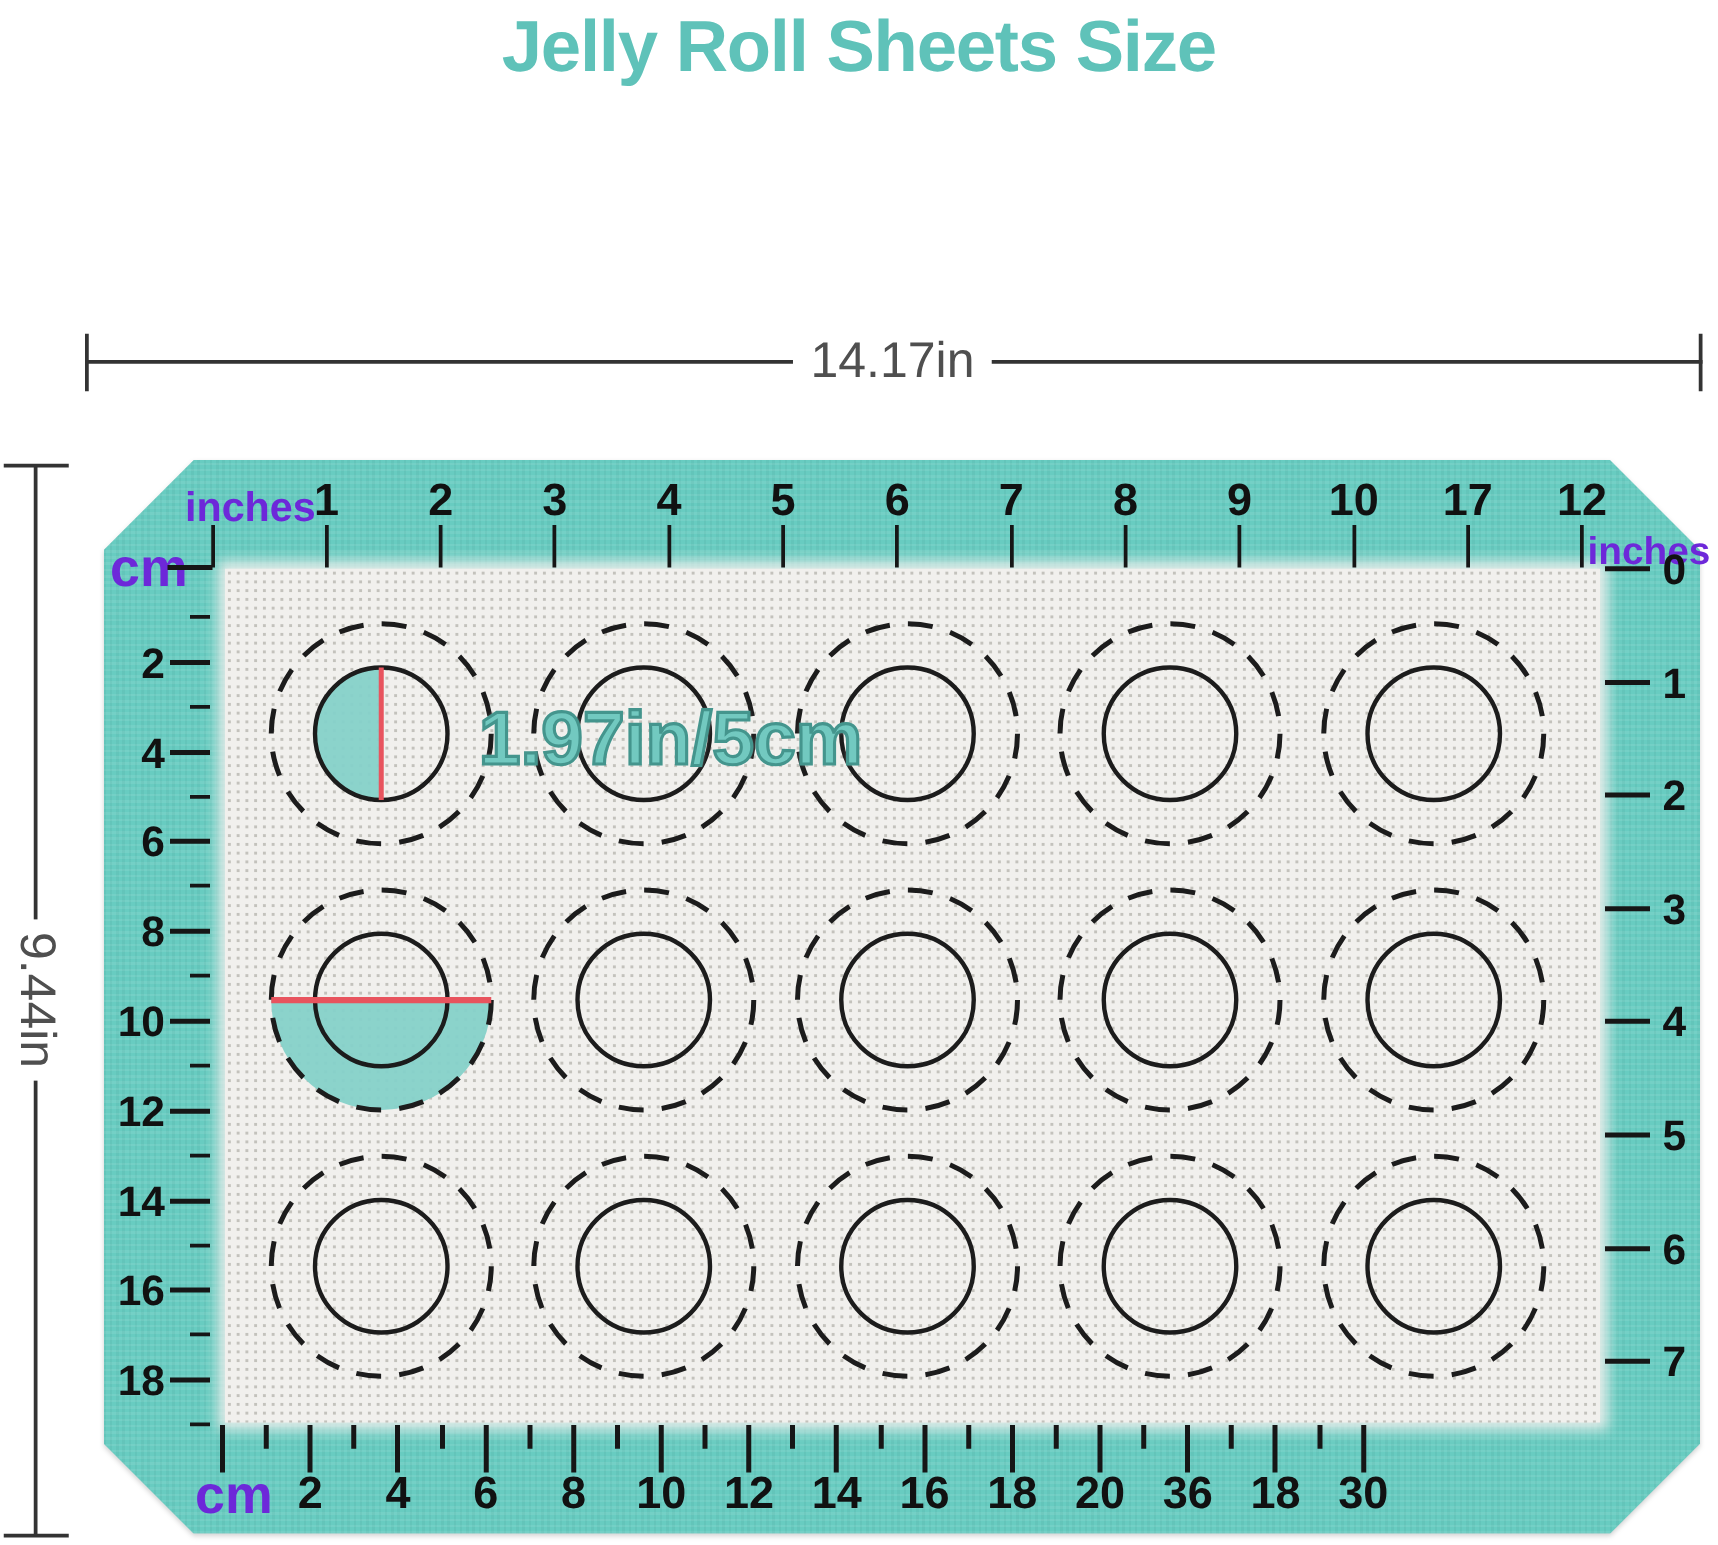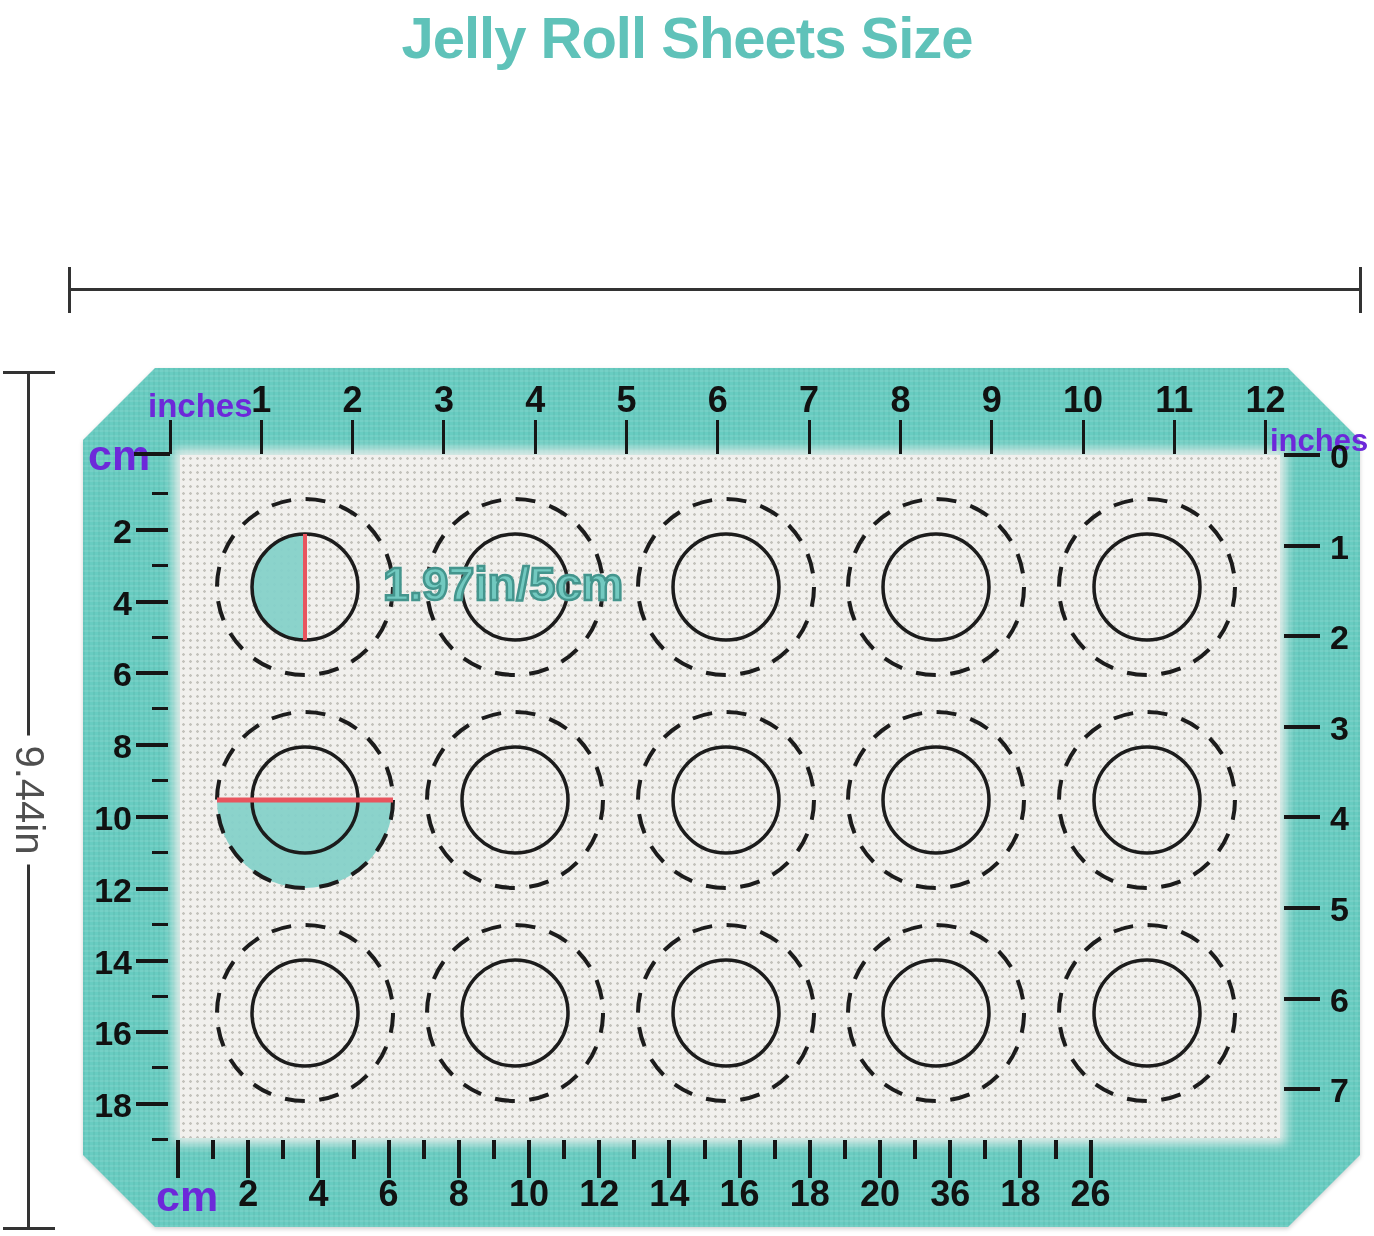--- a/index.html
+++ b/index.html
@@ -53,21 +53,21 @@
   .rnum.right{font-size:34px;}
   .unit{position:absolute;font-weight:700;color:#6d28d9;}
   .unit-inches-tl{left:148px;top:387px;font-size:33px;}
   .unit-cm-tl{left:88px;top:431px;font-size:43px;}
   .unit-inches-tr{left:1270px;top:423px;font-size:31px;}
   .unit-cm-bl{left:156px;top:1172px;font-size:43px;}
   
   #circles{position:absolute;left:0;top:0;width:1374px;height:1236px;}
   
   .ann{
-    position:absolute;font-size:47px;font-weight:700;letter-spacing:0;
+    position:absolute;font-size:60px;font-weight:700;letter-spacing:0;
     color:#72C9C0;-webkit-text-stroke:2.5px #44958D;
     text-shadow:0 0 3px rgba(255,255,255,.9);white-space:nowrap;
   }
   .ann1{left:383px;top:556px;}
   .ann2{left:408px;top:780px;}
   
   .brand{
     position:absolute;left:1152px;top:1156px;font-size:47px;font-weight:700;
     color:#1A2E36;letter-spacing:2px;white-space:nowrap;
   }
@@ -76,20 +76,21 @@
 </head>
 <body>
 
 <div id="stage">
 
   <div class="title">Jelly Roll Sheets Size</div>
 
   <div class="dim-line-h"></div>
   <div class="dim-tick-v" style="left:68px"></div>
   <div class="dim-tick-v" style="left:1359px"></div>
+  <div class="dim-label-h">14.17in</div>
 
   <div class="dim-line-v"></div>
   <div class="dim-tick-h" style="top:371px"></div>
   <div class="dim-tick-h" style="top:1227px"></div>
   <div class="dim-label-v">9.44in</div>
 
   <div class="mat-wrap">
     <div class="mat"></div>
   </div>
   <div class="inner"></div>
@@ -155,21 +156,21 @@
       <div class="rnum" style="left: 231.3px; top: 382px; width: 60px; text-align: center;">1</div>
       <div class="rnum" style="left: 322.6px; top: 382px; width: 60px; text-align: center;">2</div>
       <div class="rnum" style="left: 413.9px; top: 382px; width: 60px; text-align: center;">3</div>
       <div class="rnum" style="left: 505.2px; top: 382px; width: 60px; text-align: center;">4</div>
       <div class="rnum" style="left: 596.5px; top: 382px; width: 60px; text-align: center;">5</div>
       <div class="rnum" style="left: 687.8px; top: 382px; width: 60px; text-align: center;">6</div>
       <div class="rnum" style="left: 779.1px; top: 382px; width: 60px; text-align: center;">7</div>
       <div class="rnum" style="left: 870.4px; top: 382px; width: 60px; text-align: center;">8</div>
       <div class="rnum" style="left: 961.7px; top: 382px; width: 60px; text-align: center;">9</div>
       <div class="rnum" style="left: 1053px; top: 382px; width: 60px; text-align: center;">10</div>
-      <div class="rnum" style="left: 1144.3px; top: 382px; width: 60px; text-align: center;">11</div>
+      <div class="rnum" style="left: 1144.3px; top: 382px; width: 60px; text-align: center;">17</div>
       <div class="rnum" style="left: 1235.6px; top: 382px; width: 60px; text-align: center;">12</div>
       <div class="tick" style="left: 134px; top: 452px; width: 36px; height: 4px;"></div>
       <div class="tick" style="left: 152px; top: 491.9px; width: 16px; height: 3px;"></div>
       <div class="tick" style="left: 136px; top: 527.8px; width: 32px; height: 4px;"></div>
       <div class="tick" style="left: 152px; top: 563.7px; width: 16px; height: 3px;"></div>
       <div class="tick" style="left: 136px; top: 599.6px; width: 32px; height: 4px;"></div>
       <div class="tick" style="left: 152px; top: 635.5px; width: 16px; height: 3px;"></div>
       <div class="tick" style="left: 136px; top: 671.4px; width: 32px; height: 4px;"></div>
       <div class="tick" style="left: 152px; top: 707.3px; width: 16px; height: 3px;"></div>
       <div class="tick" style="left: 136px; top: 743.2px; width: 32px; height: 4px;"></div>
@@ -225,21 +226,21 @@
       <div class="rnum" style="left: 358.6px; top: 1176px; width: 60px; text-align: center;">6</div>
       <div class="rnum" style="left: 428.8px; top: 1176px; width: 60px; text-align: center;">8</div>
       <div class="rnum" style="left: 499px; top: 1176px; width: 60px; text-align: center;">10</div>
       <div class="rnum" style="left: 569.2px; top: 1176px; width: 60px; text-align: center;">12</div>
       <div class="rnum" style="left: 639.4px; top: 1176px; width: 60px; text-align: center;">14</div>
       <div class="rnum" style="left: 709.6px; top: 1176px; width: 60px; text-align: center;">16</div>
       <div class="rnum" style="left: 779.8px; top: 1176px; width: 60px; text-align: center;">18</div>
       <div class="rnum" style="left: 850px; top: 1176px; width: 60px; text-align: center;">20</div>
       <div class="rnum" style="left: 920.2px; top: 1176px; width: 60px; text-align: center;">36</div>
       <div class="rnum" style="left: 990.4px; top: 1176px; width: 60px; text-align: center;">18</div>
-      <div class="rnum" style="left: 1060.6px; top: 1176px; width: 60px; text-align: center;">26</div>
+      <div class="rnum" style="left: 1060.6px; top: 1176px; width: 60px; text-align: center;">30</div>
       <div class="tick" style="left: 1284px; top: 453px; width: 36px; height: 4px;"></div>
       <div class="rnum right" style="left: 1330px; top: 439px;">0</div>
       <div class="tick" style="left: 1284px; top: 543.6px; width: 36px; height: 4px;"></div>
       <div class="rnum right" style="left: 1330px; top: 529.6px;">1</div>
       <div class="tick" style="left: 1284px; top: 634.2px; width: 36px; height: 4px;"></div>
       <div class="rnum right" style="left: 1330px; top: 620.2px;">2</div>
       <div class="tick" style="left: 1284px; top: 724.8px; width: 36px; height: 4px;"></div>
       <div class="rnum right" style="left: 1330px; top: 710.8px;">3</div>
       <div class="tick" style="left: 1284px; top: 815.4px; width: 36px; height: 4px;"></div>
       <div class="rnum right" style="left: 1330px; top: 801.4px;">4</div>

